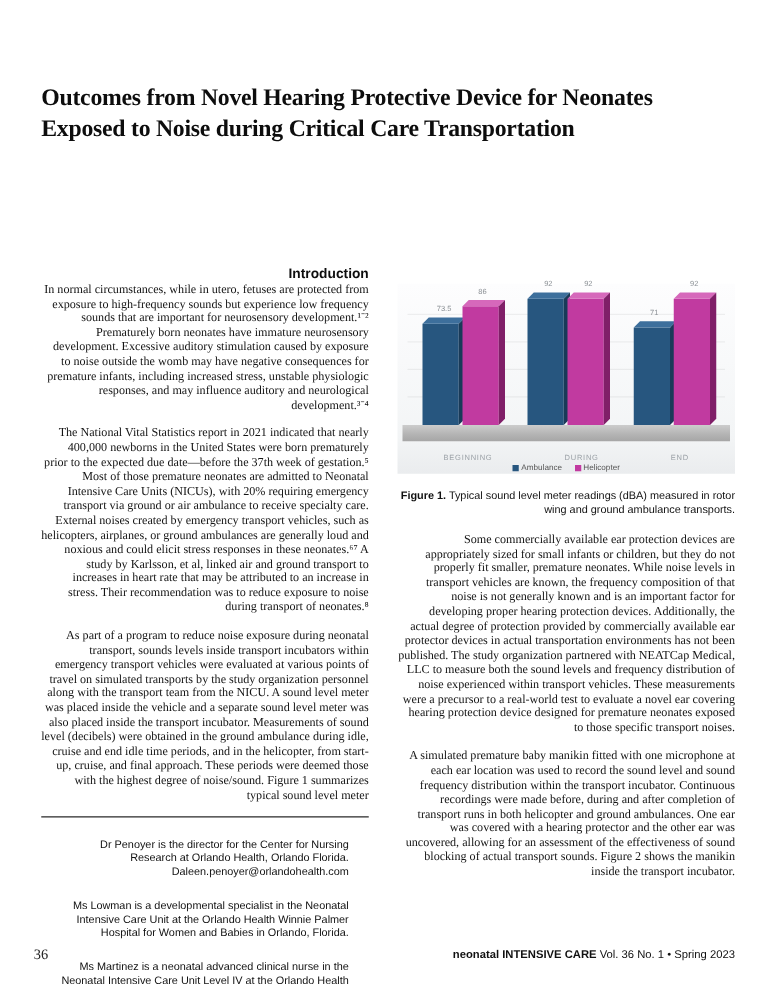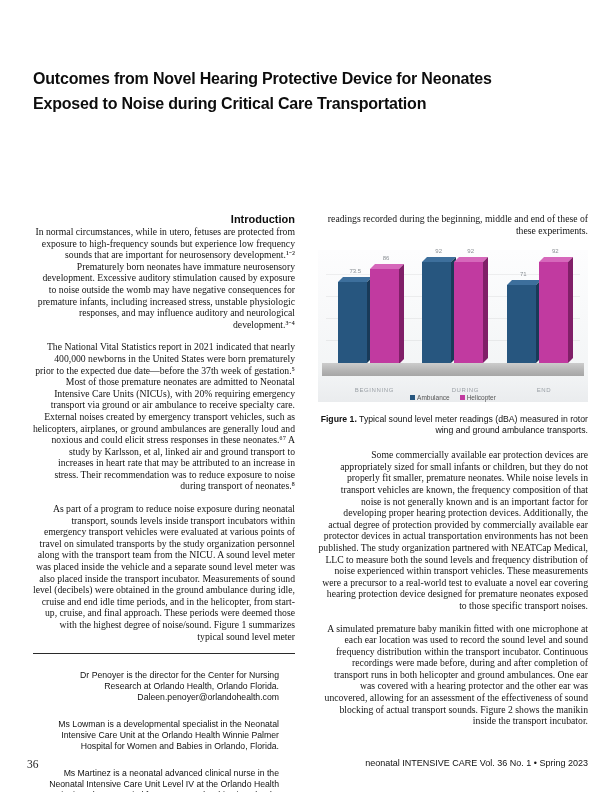--- a/index.html
+++ b/index.html
@@ -3,22 +3,22 @@
 <meta charset="utf-8">
 <style>
   html,body { margin:0; padding:0; background:#ffffff; }
   .page {
     position:relative; width:612px; height:792px; background:#ffffff;
     font-family:"Liberation Serif", serif; color:#141414; overflow:hidden;
   }
   
   .header { position:absolute; left:33px; top:66px; width:545px; }
   .title {
-    font-family:Liberation Sans, sans-serif; font-weight:bold;
-    font-size:16px; line-height:25px; letter-spacing:-0.2px;
+    font-family:Liberation Serif, serif; font-weight:bold;
+    font-size:19px; line-height:25px; letter-spacing:-0.2px;
     margin:0; width:492px; color:#0d0d0d;
   }
   .authors {
     font-family:"Liberation Sans", sans-serif; font-size:10.3px;
     line-height:14px; margin-top:12px; width:487px; color:#111;
   }
   
   .columns { position:absolute; left:33px; top:213px; width:555px; display:flex; gap:23px;text-align:right; }
   .col-left { width:262px; }
   .col-right { width:270px; }
@@ -87,21 +87,21 @@
   figcaption .cap-label { font-weight:bold; }
   
   .page-num {
     position:absolute; left:27px; bottom:22px; font-size:11.5px;
     font-family:"Liberation Serif", serif; color:#222;
   }
   .footer-right {
     position:absolute; right:24px; bottom:24px;
     font-family:"Liberation Sans", sans-serif; font-size:9px; color:#111;
   }
-  .footer-right .journal { font-weight:normal;padding-left:38px; }
+  .footer-right .journal { font-weight:bold;padding-left:38px; }
 </style>
 </head>
 <body>
 
 <div class="page">
 
   <div class="header">
     <h1 class="title">Outcomes from Novel Hearing Protective Device for Neonates Exposed to Noise during Critical Care Transportation</h1>
   </div>
 
@@ -114,21 +114,20 @@
       <p>As part of a program to reduce noise exposure during neonatal transport, sounds levels inside transport incubators within emergency transport vehicles were evaluated at various points of travel on simulated transports by the study organization personnel along with the transport team from the NICU. A sound level meter was placed inside the vehicle and a separate sound level meter was also placed inside the transport incubator. Measurements of sound level (decibels) were obtained in the ground ambulance during idle, cruise and end idle time periods, and in the helicopter, from start-up, cruise, and final approach. These periods were deemed those with the highest degree of noise/sound. Figure 1 summarizes typical sound level meter</p>
       <hr class="bio-divider">
       <div class="bio">
         <p>Dr Penoyer is the director for the Center for Nursing Research at Orlando Health, Orlando Florida. Daleen.penoyer@orlandohealth.com</p>
         <p>Ms Lowman is a developmental specialist in the Neonatal Intensive Care Unit at the Orlando Health Winnie Palmer Hospital for Women and Babies in Orlando, Florida.</p>
         <p>Ms Martinez is a neonatal advanced clinical nurse in the Neonatal Intensive Care Unit Level IV at the Orlando Health Winnie Palmer Hospital for Women and Babies in Orlando, Florida and was the lead transport nurse for the neonatal team at the time of this study.</p>
       </div>
     </div>
 
     <div class="col-right body-text">
-      <p>readings recorded during the beginning, middle and end of these of these experiments.</p>
 
       <figure>
         <div class="chart">
           <div class="plot">
             <div class="gridline" style="bottom:35px"></div>
             <div class="gridline" style="bottom:57px"></div>
             <div class="gridline" style="bottom:79px"></div>
             <div class="gridline" style="bottom:101px"></div>
             <div class="groups">
                 <div class="group">

